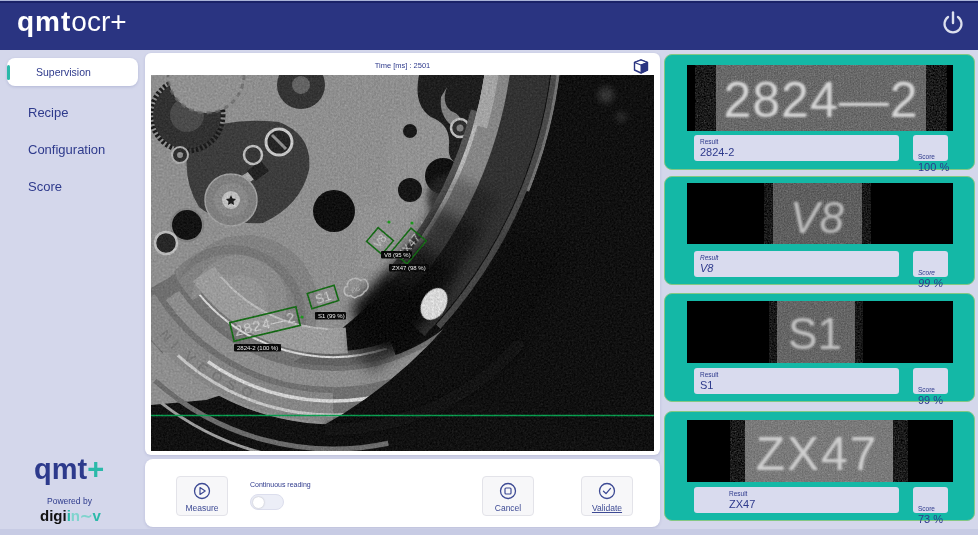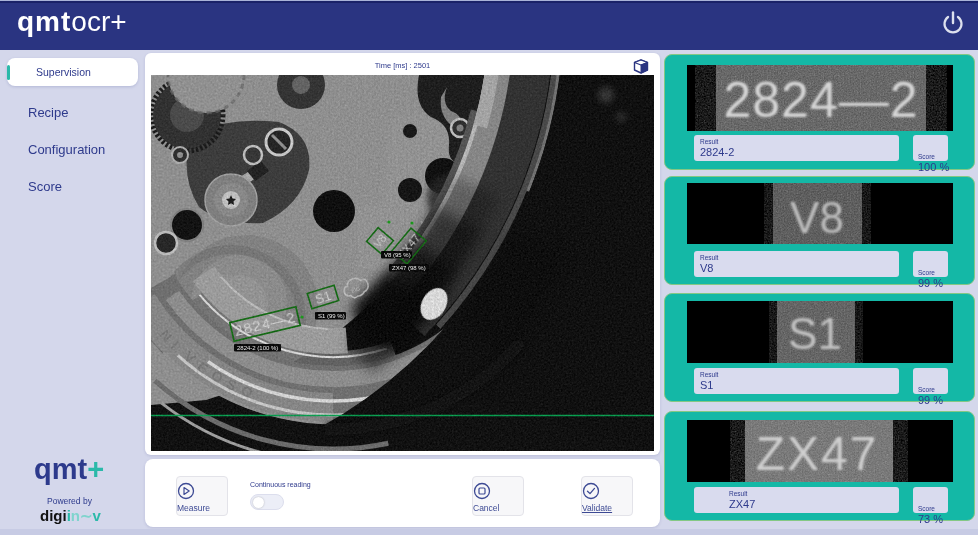--- a/index.html
+++ b/index.html
@@ -27,26 +27,26 @@
     border-radius:6px; box-shadow:0 1px 3px rgba(40,50,120,0.15); }
   #timelbl { left:145px; top:61px; width:515px; text-align:center;
     color:#2e3a8c; font-size:7.5px; }
   #cube { left:633px; top:59px; width:16px; height:15px; }
   #photo { left:151px; top:75px; width:503px; height:376px; }
 
   
   #ctrlpanel { left:145px; top:459px; width:515px; height:68px; background:#fff;
     border-radius:8px; box-shadow:0 1px 3px rgba(40,50,120,0.15); }
   .cbtn { position:absolute; width:52px; height:40px; background:#f7f7f9;
-    border:1px solid #e3e3e9; border-radius:4px; text-align:left;
+    border:1px solid #e3e3e9; border-radius:4px; text-align:center;
     color:#3d4a94; font-size:8.5px; }
   .cbtn svg { margin-top:5px; }
   .cbtn .lbl { margin-top:1px; }
   #btn-measure { left:176px; top:476px; }
-  #btn-cancel  { left:472px; top:476px; }
+  #btn-cancel  { left:482px; top:476px; }
   #btn-validate{ left:581px; top:476px;text-decoration:underline; }
   #contlbl { left:250px; top:481px; color:#2e3a8c; font-size:7px; }
   #toggle { left:250px; top:494px; width:34px; height:16px; background:#eceef7;
     border:1px solid #dcdeed; border-radius:8px; }
   #toggle .knob { position:absolute; left:2px; top:1.5px; width:11px; height:11px;
     background:#fff; border-radius:50%; box-shadow:0 0 2px rgba(0,0,0,0.25); }
 
   
   #qmtlogo { left:34px; top:453px; width:110px; color:#2d3a8c; font-size:29px;
     font-weight:bold; letter-spacing:0px; }
@@ -297,21 +297,21 @@
     </svg>
   <div class="rbox" style="top:80px;">
       <div class="rlbl">Result</div>
       <div class="rval">2824-2</div>
     </div>
   <div class="sbox" style="top:80px;">
       <div class="rlbl">Score</div>
       <div class="rval">100 %</div>
     </div>
 </div>
-<div class="card" style="top:176px; height:109px;">
+<div class="card" style="top:176px; height:109px;font-style:italic;">
   <svg class="crop" style="top:6px;" width="266" height="61" viewBox="0 0 266 61">
       <rect width="266" height="61" fill="#000"></rect>
     <rect x="86" y="0" width="89" height="61" fill="#4e4e4e"></rect>
     <rect x="86" y="0" width="89" height="61" filter="url(#ctex)" opacity="0.35"></rect>
     <text x="130" y="50" text-anchor="middle" font-family="Liberation Sans" font-size="44" fill="#bdbdbd" filter="url(#tblur2)">V8</text>
     </svg>
   <div class="rbox" style="top:74px;">
       <div class="rlbl">Result</div>
       <div class="rval">V8</div>
     </div>

